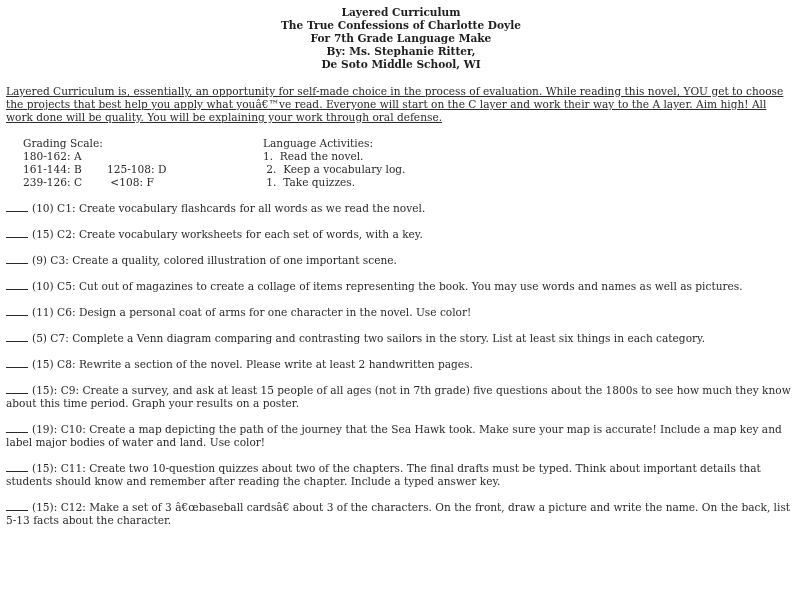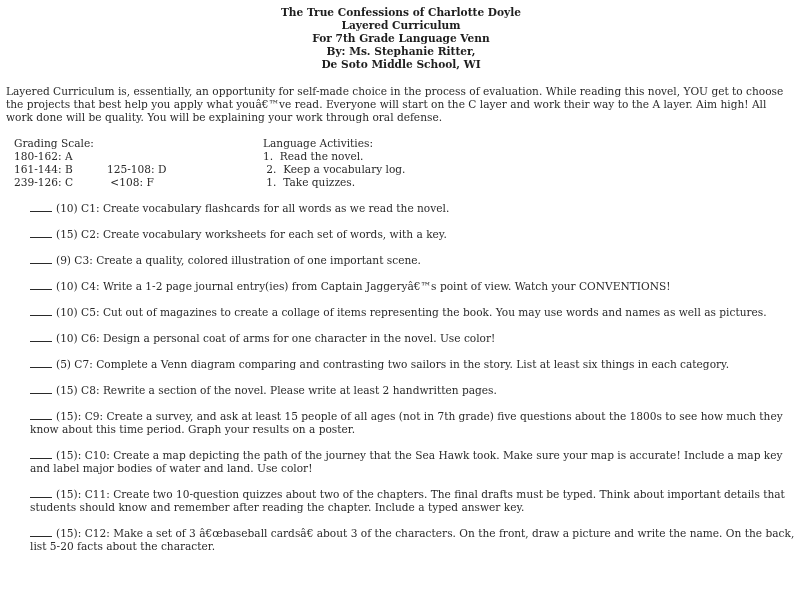--- a/index.html
+++ b/index.html
@@ -27,59 +27,59 @@
       text-align: center;
       font-weight: bold;
       font-size: 10.6px;
       line-height: 13px;
       margin-top: 6px;
       color: #1e1e1e;
     }
     .title-block div { margin: 0; }
     .intro {
       margin-top: 14px;
+      text-decoration: underline;
     }
     .grading-row {
       position: relative;
       margin-top: 13px;
       height: 52px;
     }
     .grading-col {
       position: absolute;
       top: 0;
     }
-    .grading-left { left: 8px; }
+    .grading-left { left: 17px; }
     .grading-mid { left: 101px; top: 26px; }
     .mandatory { left: 257px; }
     .line { white-space: pre; }
     .layer-intro {
       margin-top: 14px;
     }
     .activity {
       margin-top: 13px;
-      margin-left: 24px;
     }
     .activity .blank {
       display: inline-block;
       width: 22px;
       border-bottom: 1px solid #2a2a2a;
       height: 9px;
       vertical-align: baseline;
       margin-right: 4px;
     }
   </style>
 </head>
 <body>
 
 <div class="page">
 
   <div class="title-block">
+    <div>Layered Curriculum</div>
     <div>The True Confessions of Charlotte Doyle</div>
-    <div>Layered Curriculum</div>
-    <div>For 7th Grade Language Venn</div>
+    <div>For 7th Grade Language Make</div>
     <div>By: Ms. Stephanie Ritter,</div>
     <div>De Soto Middle School, WI</div>
   </div>
 
   <div class="intro">Layered Curriculum is, essentially, an opportunity for self-made choice in the process of evaluation.  While reading this novel, YOU get to choose the projects that best help you apply what youâ€™ve read.  Everyone will start on the C layer and work their way to the A layer.  Aim high!  All work done will be quality.  You will be explaining your work through oral defense.</div>
 
   <div class="grading-row">
     <div class="grading-col grading-left">
       <div class="line">Grading Scale:</div>
       <div class="line">180-162: A</div>
@@ -95,23 +95,22 @@
       <div class="line">1.  Read the novel.</div>
       <div class="line"> 2.  Keep a vocabulary log.</div>
       <div class="line"> 1.  Take quizzes.</div>
     </div>
   </div>
 
 
   <div class="activity"><span class="blank"></span><span>(10) C1: Create vocabulary flashcards for all words as we read the novel.</span></div>
   <div class="activity"><span class="blank"></span><span>(15) C2: Create vocabulary worksheets for each set of words, with a key.</span></div>
   <div class="activity"><span class="blank"></span><span>(9) C3: Create a quality, colored illustration of one important scene.</span></div>
-  <div class="activity"><span class="blank"></span><span>(10) C4: Write a 1-2 page journal entry(ies) from Captain Jaggeryâ€™s point of view.  Watch your CONVENTIONS!</span></div>
   <div class="activity"><span class="blank"></span><span>(10) C5: Cut out of magazines to create a collage of items representing the book.  You may use words and names as well as pictures.</span></div>
-  <div class="activity"><span class="blank"></span><span>(10) C6: Design a personal coat of arms for one character in the novel.  Use color!</span></div>
+  <div class="activity"><span class="blank"></span><span>(11) C6: Design a personal coat of arms for one character in the novel.  Use color!</span></div>
   <div class="activity"><span class="blank"></span><span>(5) C7: Complete a Venn diagram comparing and contrasting two sailors in the story.  List at least six things in each category.</span></div>
   <div class="activity"><span class="blank"></span><span>(15) C8: Rewrite a section of the novel. Please write at least 2 handwritten pages.</span></div>
   <div class="activity"><span class="blank"></span><span>(15): C9: Create a survey, and ask at least 15 people of all ages (not in 7th grade) five questions about the 1800s to see how much they know about this time period.  Graph your results on a poster.</span></div>
-  <div class="activity"><span class="blank"></span><span>(15): C10: Create a map depicting the path of the journey that the Sea Hawk took.  Make sure your map is accurate!  Include a map key and label major bodies of water and land. Use color!</span></div>
+  <div class="activity"><span class="blank"></span><span>(19): C10: Create a map depicting the path of the journey that the Sea Hawk took.  Make sure your map is accurate!  Include a map key and label major bodies of water and land. Use color!</span></div>
   <div class="activity"><span class="blank"></span><span>(15): C11: Create two 10-question quizzes about two of the chapters.  The final drafts must be typed.  Think about important details that students should know and remember after reading the chapter.  Include a typed answer key.</span></div>
-  <div class="activity"><span class="blank"></span><span>(15): C12: Make a set of 3 â€œbaseball cardsâ€ about 3 of the characters.  On the front, draw a picture and write the name.  On the back, list 5-20 facts about the character.</span></div>
+  <div class="activity"><span class="blank"></span><span>(15): C12: Make a set of 3 â€œbaseball cardsâ€ about 3 of the characters.  On the front, draw a picture and write the name.  On the back, list 5-13 facts about the character.</span></div>
 
 </div>
 
 </body></html>

